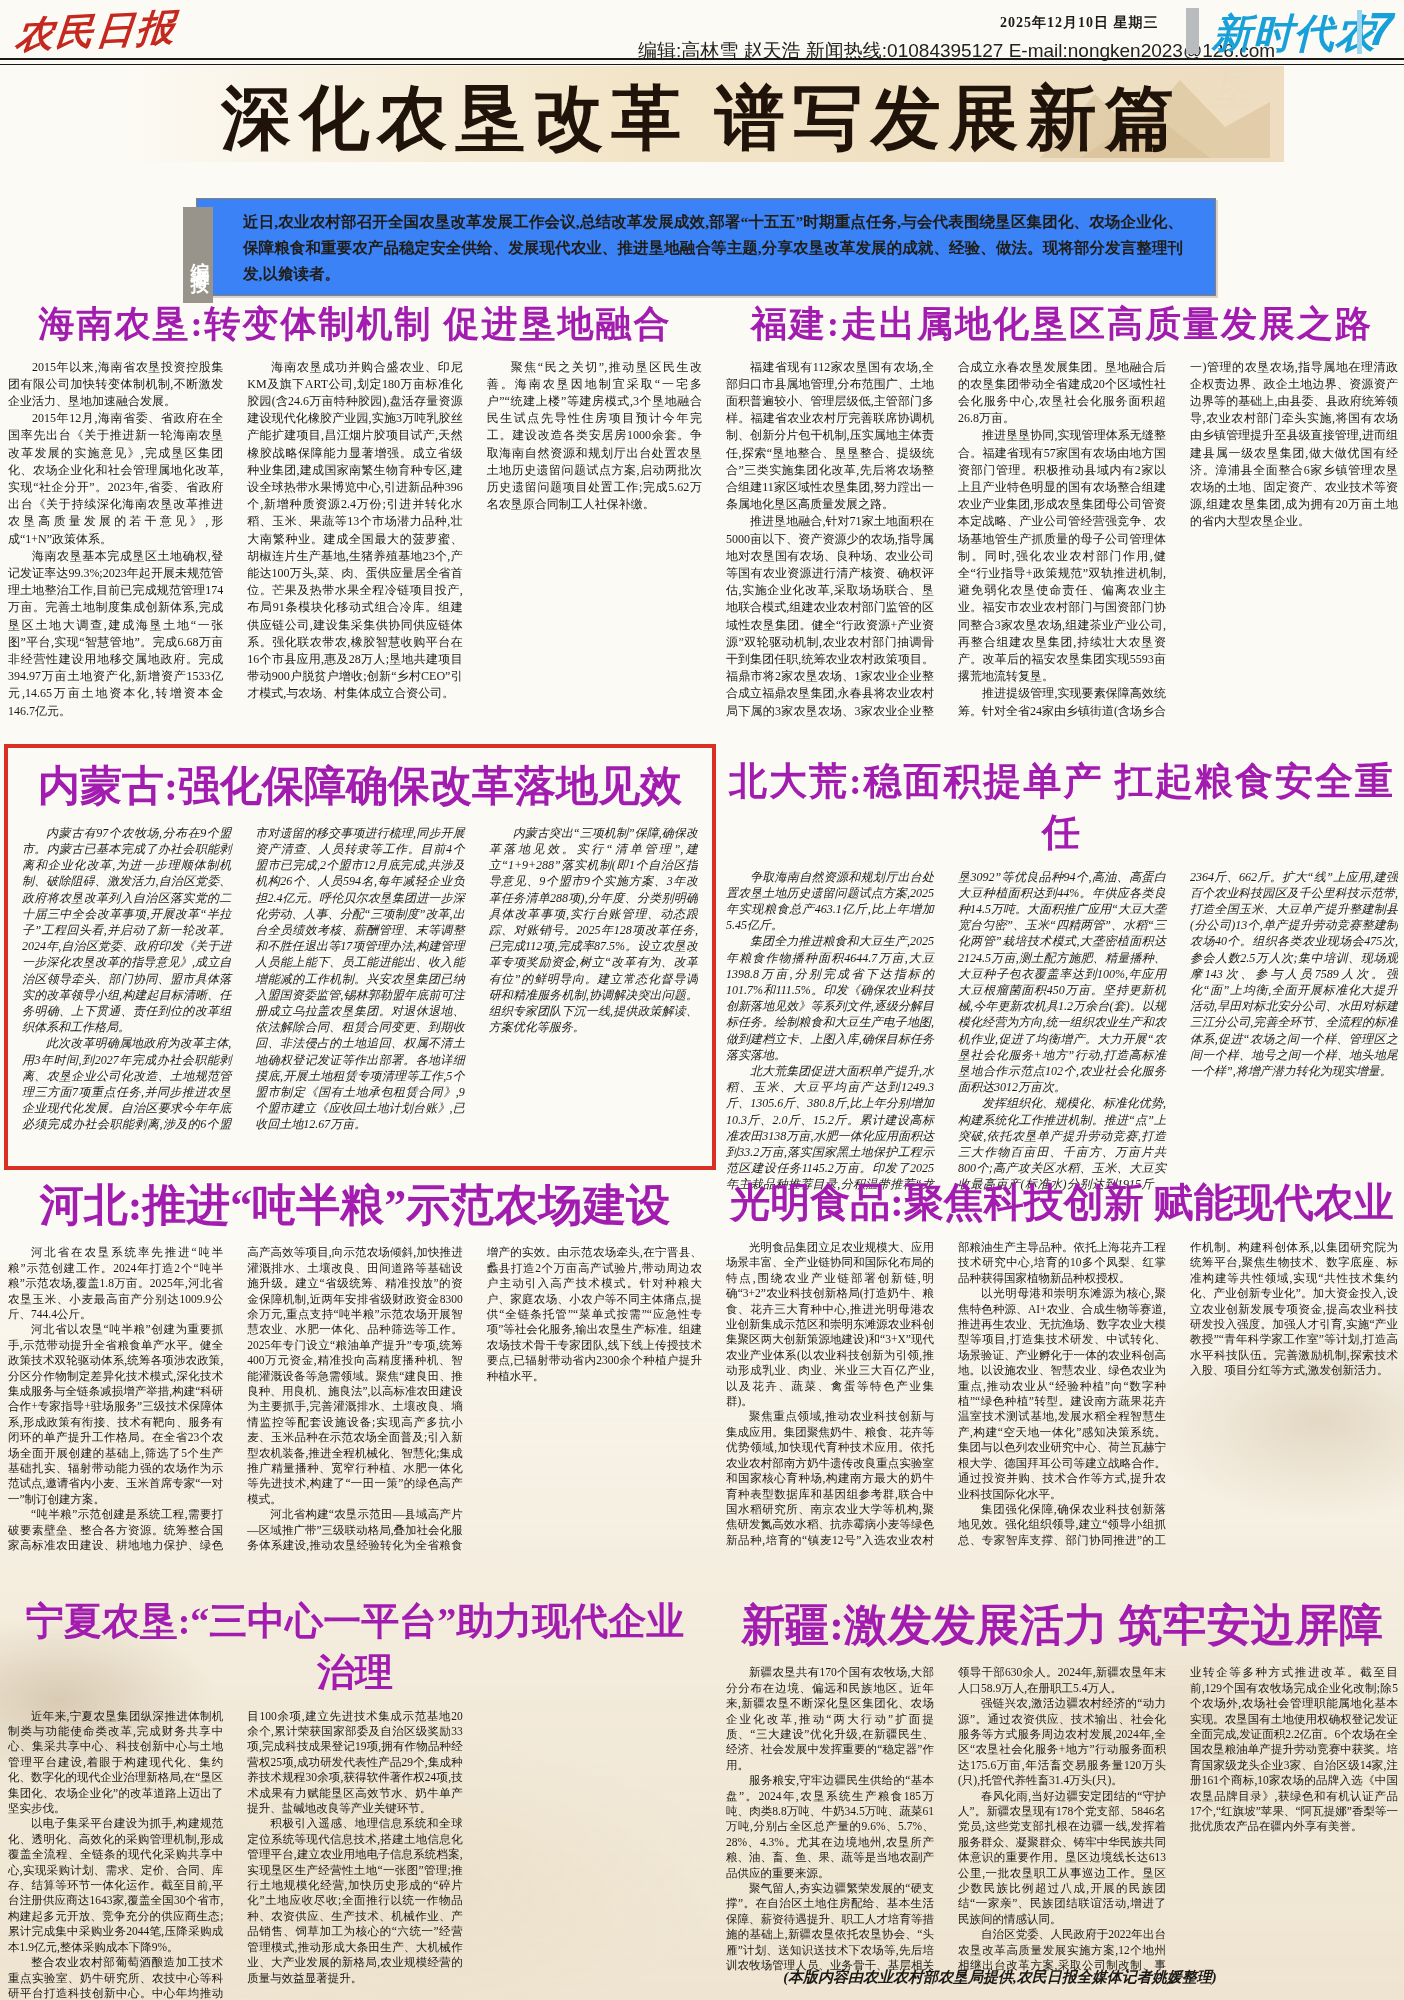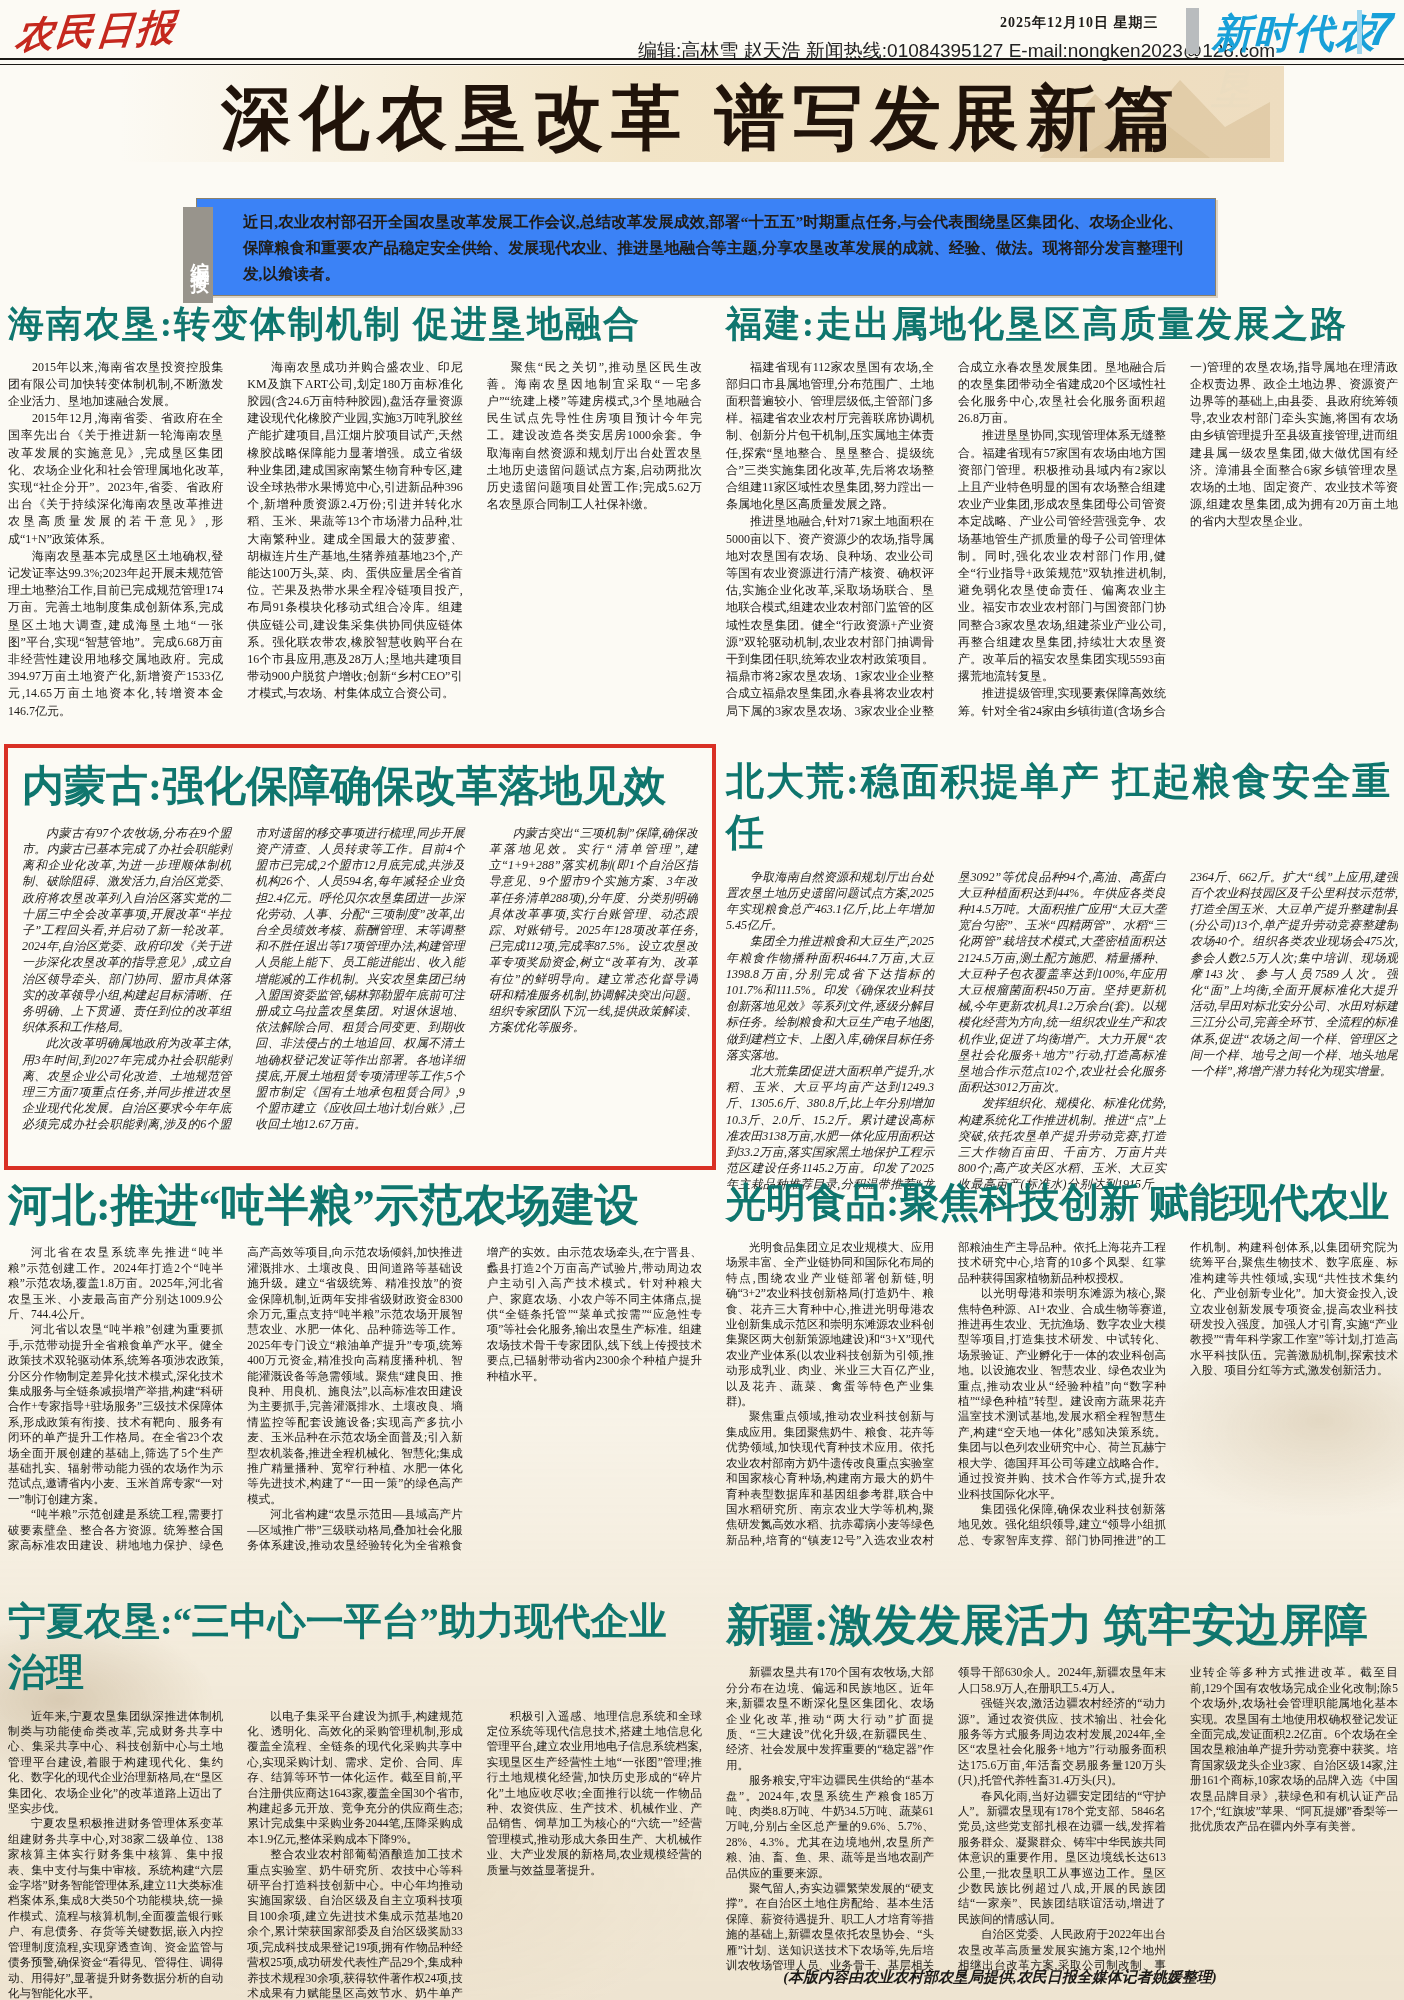--- a/index.html
+++ b/index.html
@@ -30,21 +30,21 @@
   
   #ed-box{left:196px;top:198px;width:1018px;height:96px;background:#3b82f6;
           border:1px solid #8d8168;box-shadow:2px 2px 0 rgba(120,100,60,.25);}
   #ed-tab{position:absolute;left:-14px;top:8px;width:30px;height:96px;background:#98948c;
           color:#fff;writing-mode:vertical-rl;text-align:center;font-size:19px;font-weight:700;
           letter-spacing:6px;font-family:"Liberation Sans",sans-serif;}
   #ed-text{position:absolute;left:46px;top:10px;width:940px;font-size:15.5px;line-height:26px;
            font-weight:600;text-align:justify;color:#201c16;}
   
   .article{position:absolute;}
-  .art-headline{margin:0 0 10px 0;text-align:left;font-weight:900;color:#0f766e;
+  .art-headline{margin:0 0 10px 0;text-align:center;font-weight:900;color:#a21caf;
                 letter-spacing:2px;line-height:1.35;}
   .cols{columns:3;column-gap:24px;column-fill:auto;overflow:hidden;text-align:justify;}
   .cols p{margin:0;text-indent:2em;}
   .f-row1{font-size:12px;line-height:17.2px;}
   .f-dense{font-size:12px;line-height:16.2px;font-style:italic;}
   .f-denser{font-size:11.5px;line-height:15.4px;}
   #red-box{left:4px;top:744px;width:704px;height:418px;border:4px solid #d93025;
            background:rgba(252,250,244,.6);}
   #red-box .inner{position:absolute;left:14px;top:10px;width:676px;}
   
@@ -144,21 +144,20 @@
     <p>聚焦重点领域,推动农业科技创新与集成应用。集团聚焦奶牛、粮食、花卉等优势领域,加快现代育种技术应用。依托农业农村部南方奶牛遗传改良重点实验室和国家核心育种场,构建南方最大的奶牛育种表型数据库和基因组参考群,联合中国水稻研究所、南京农业大学等机构,聚焦研发氮高效水稻、抗赤霉病小麦等绿色新品种,培育的“镇麦12号”入选农业农村部粮油生产主导品种。依托上海花卉工程技术研究中心,培育的10多个凤梨、红掌品种获得国家植物新品种权授权。</p>
     <p>以光明母港和崇明东滩源为核心,聚焦特色种源、AI+农业、合成生物等赛道,推进再生农业、无抗渔场、数字农业大模型等项目,打造集技术研发、中试转化、场景验证、产业孵化于一体的农业科创高地。以设施农业、智慧农业、绿色农业为重点,推动农业从“经验种植”向“数字种植”“绿色种植”转型。建设南方蔬果花卉温室技术测试基地,发展水稻全程智慧生产,构建“空天地一体化”感知决策系统。集团与以色列农业研究中心、荷兰瓦赫宁根大学、德国拜耳公司等建立战略合作。通过投资并购、技术合作等方式,提升农业科技国际化水平。</p>
     <p>集团强化保障,确保农业科技创新落地见效。强化组织领导,建立“领导小组抓总、专家智库支撑、部门协同推进”的工作机制。构建科创体系,以集团研究院为统筹平台,聚焦生物技术、数字底座、标准构建等共性领域,实现“共性技术集约化、产业创新专业化”。加大资金投入,设立农业创新发展专项资金,提高农业科技研发投入强度。加强人才引育,实施“产业教授”“青年科学家工作室”等计划,打造高水平科技队伍。完善激励机制,探索技术入股、项目分红等方式,激发创新活力。</p>
   </div>
 </section>
 
 <section class="article" style="left:8px;top:1596px;width:694px;">
   <h2 class="art-headline" style="font-size:38px;letter-spacing:0;">宁夏农垦:“三中心一平台”助力现代企业治理</h2>
   <div class="cols f-denser" style="height:318px;">
     <p>近年来,宁夏农垦集团纵深推进体制机制类与功能使命类改革,完成财务共享中心、集采共享中心、科技创新中心与土地管理平台建设,着眼于构建现代化、集约化、数字化的现代企业治理新格局,在“垦区集团化、农场企业化”的改革道路上迈出了坚实步伐。</p>
-    <p>宁夏农垦积极推进财务管理体系变革组建财务共享中心,对38家二级单位、138家核算主体实行财务集中核算、集中报表、集中支付与集中审核。系统构建“六层金字塔”财务智能管理体系,建立11大类标准档案体系,集成8大类50个功能模块,统一操作模式、流程与核算机制,全面覆盖银行账户、有息债务、存货等关键数据,嵌入内控管理制度流程,实现穿透查询、资金监管与债务预警,确保资金“看得见、管得住、调得动、用得好”,显著提升财务数据分析的自动化与智能化水平。</p>
     <p>以电子集采平台建设为抓手,构建规范化、透明化、高效化的采购管理机制,形成覆盖全流程、全链条的现代化采购共享中心,实现采购计划、需求、定价、合同、库存、结算等环节一体化运作。截至目前,平台注册供应商达1643家,覆盖全国30个省市,构建起多元开放、竞争充分的供应商生态;累计完成集中采购业务2044笔,压降采购成本1.9亿元,整体采购成本下降9%。</p>
     <p>整合农业农村部葡萄酒酿造加工技术重点实验室、奶牛研究所、农技中心等科研平台打造科技创新中心。中心年均推动实施国家级、自治区级及自主立项科技项目100余项,建立先进技术集成示范基地20余个,累计荣获国家部委及自治区级奖励33项,完成科技成果登记19项,拥有作物品种经营权25项,成功研发代表性产品29个,集成种养技术规程30余项,获得软件著作权24项,技术成果有力赋能垦区高效节水、奶牛单产提升、盐碱地改良等产业关键环节。</p>
     <p>积极引入遥感、地理信息系统和全球定位系统等现代信息技术,搭建土地信息化管理平台,建立农业用地电子信息系统档案,实现垦区生产经营性土地“一张图”管理;推行土地规模化经营,加快历史形成的“碎片化”土地应收尽收;全面推行以统一作物品种、农资供应、生产技术、机械作业、产品销售、饲草加工为核心的“六统一”经营管理模式,推动形成大条田生产、大机械作业、大产业发展的新格局,农业规模经营的质量与效益显著提升。</p>
   </div>
 </section>
 
 <section class="article" style="left:726px;top:1596px;width:672px;">
   <h2 class="art-headline" style="font-size:44px;letter-spacing:0;">新疆:激发发展活力  筑牢安边屏障</h2>
   <div class="cols f-denser" style="height:312px;">
     <p>新疆农垦共有170个国有农牧场,大部分分布在边境、偏远和民族地区。近年来,新疆农垦不断深化垦区集团化、农场企业化改革,推动“两大行动”扩面提质、“三大建设”优化升级,在新疆民生、经济、社会发展中发挥重要的“稳定器”作用。</p>

